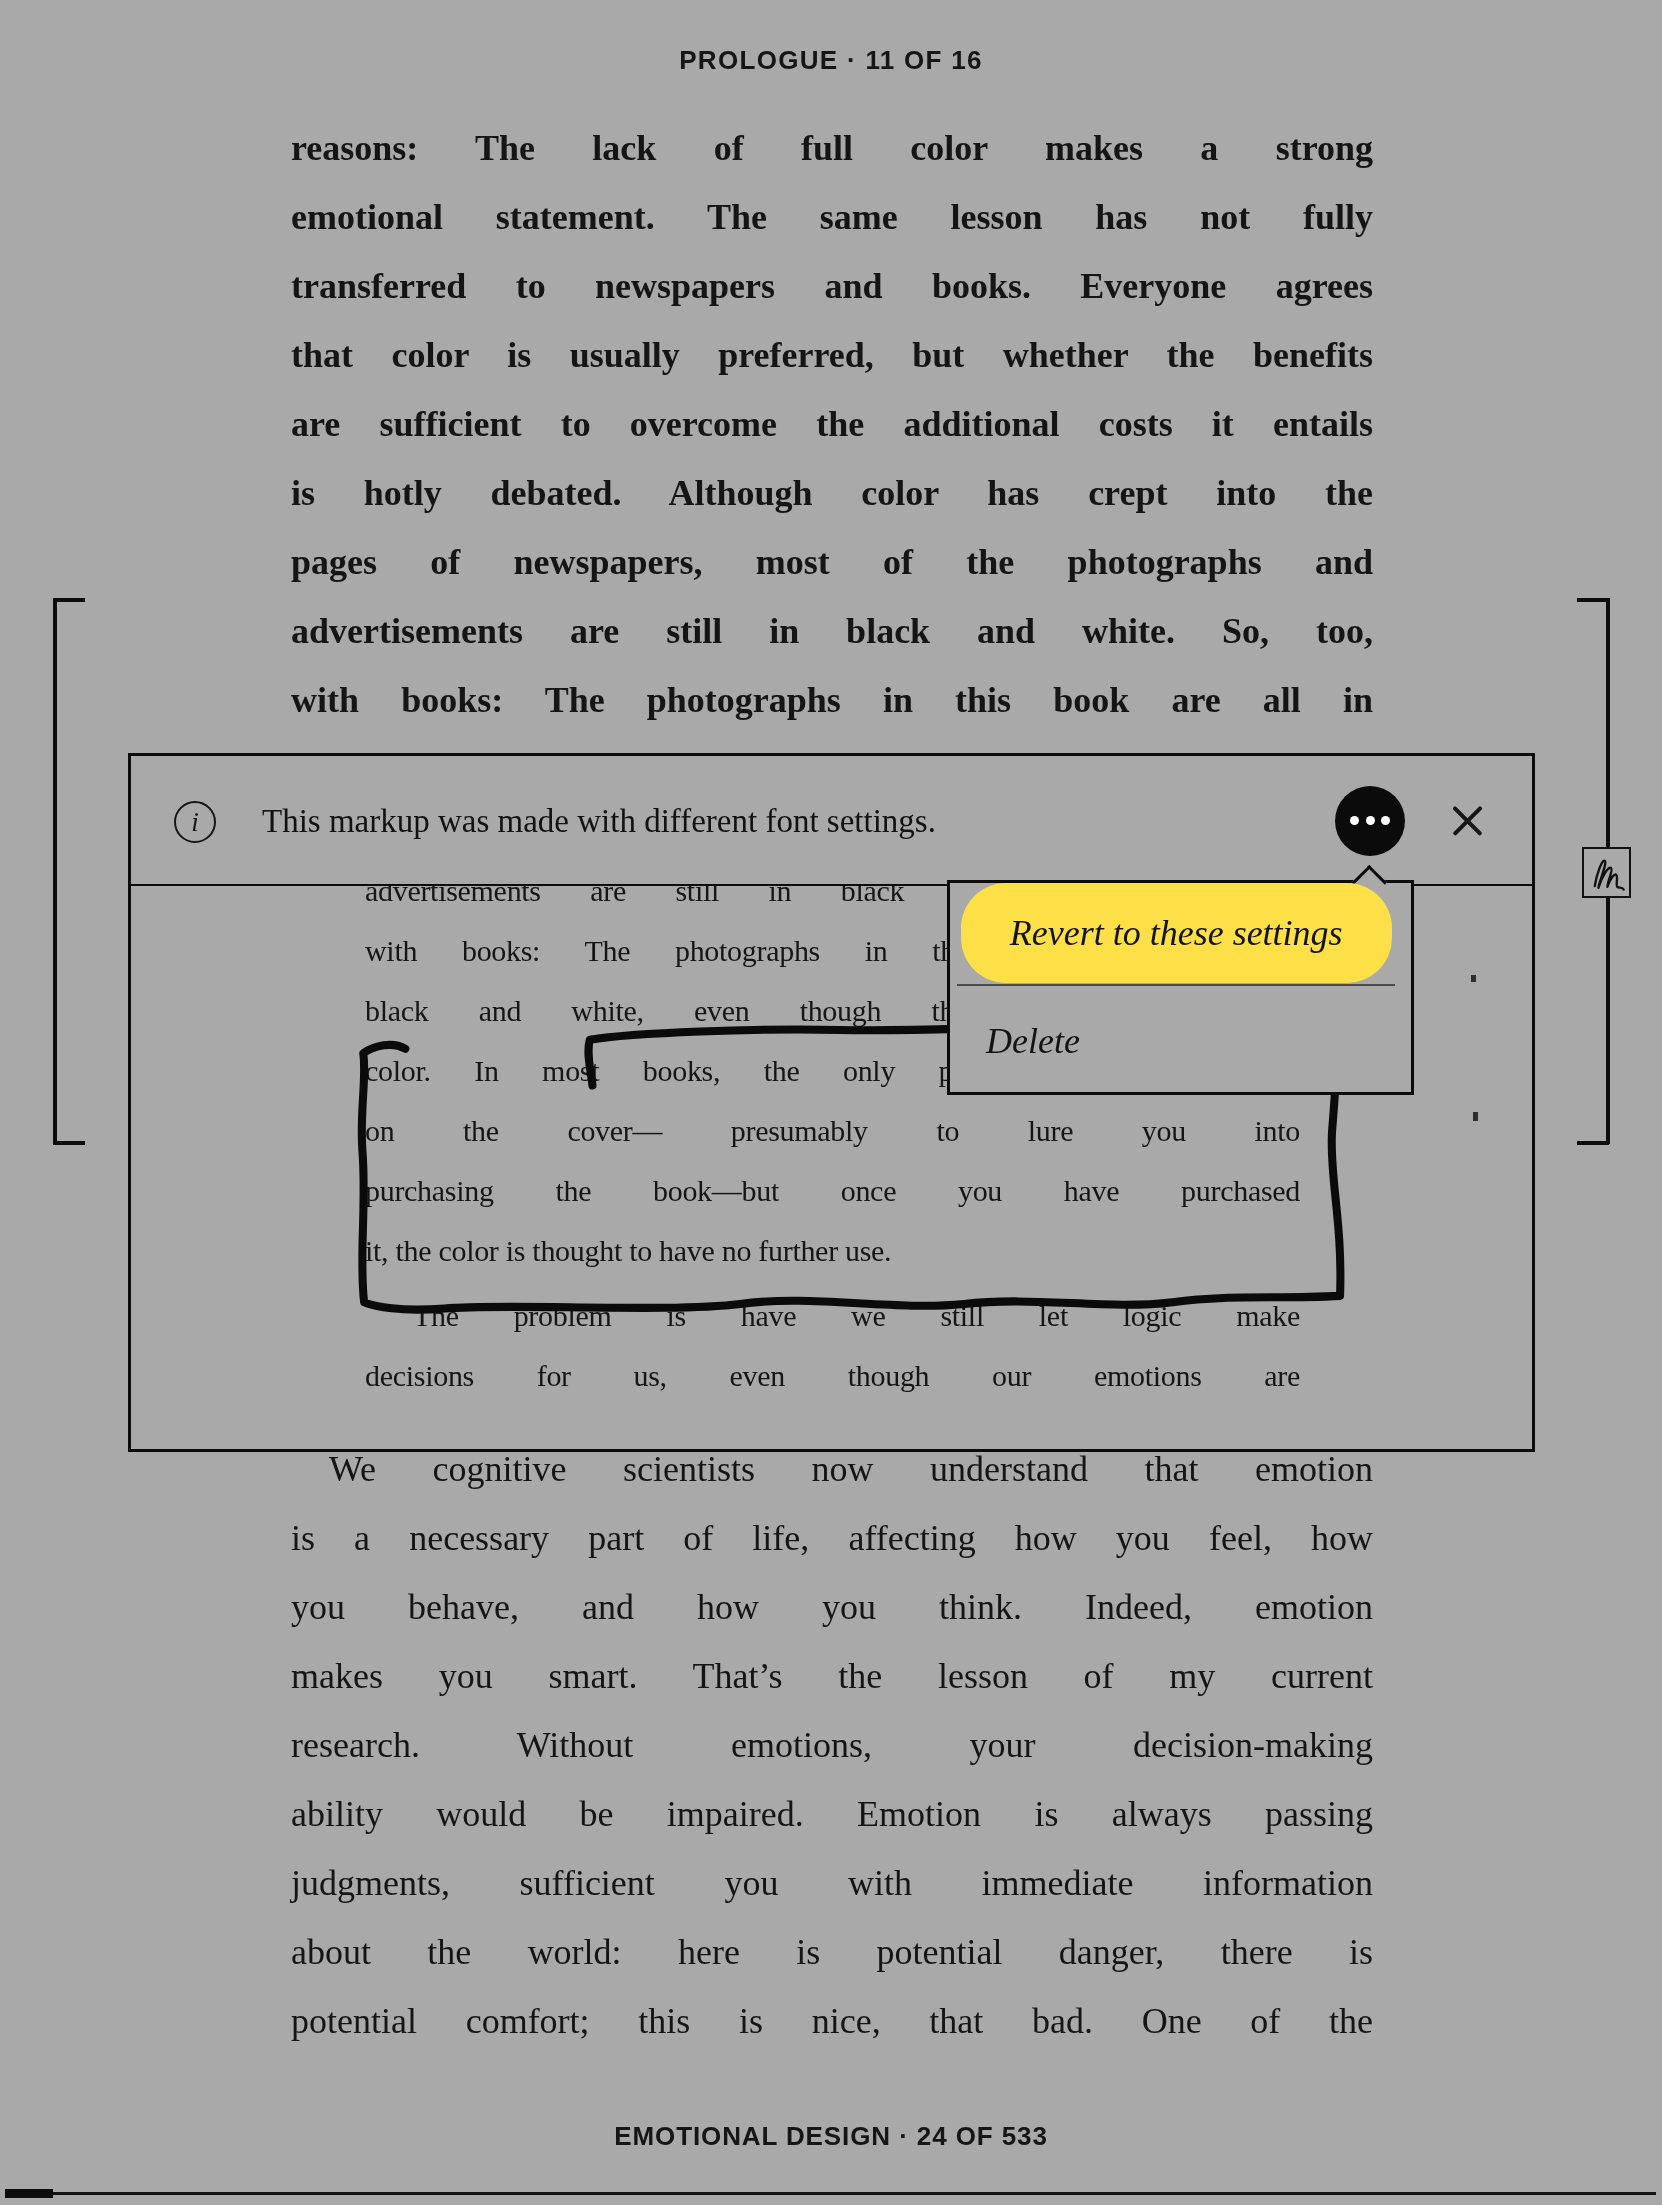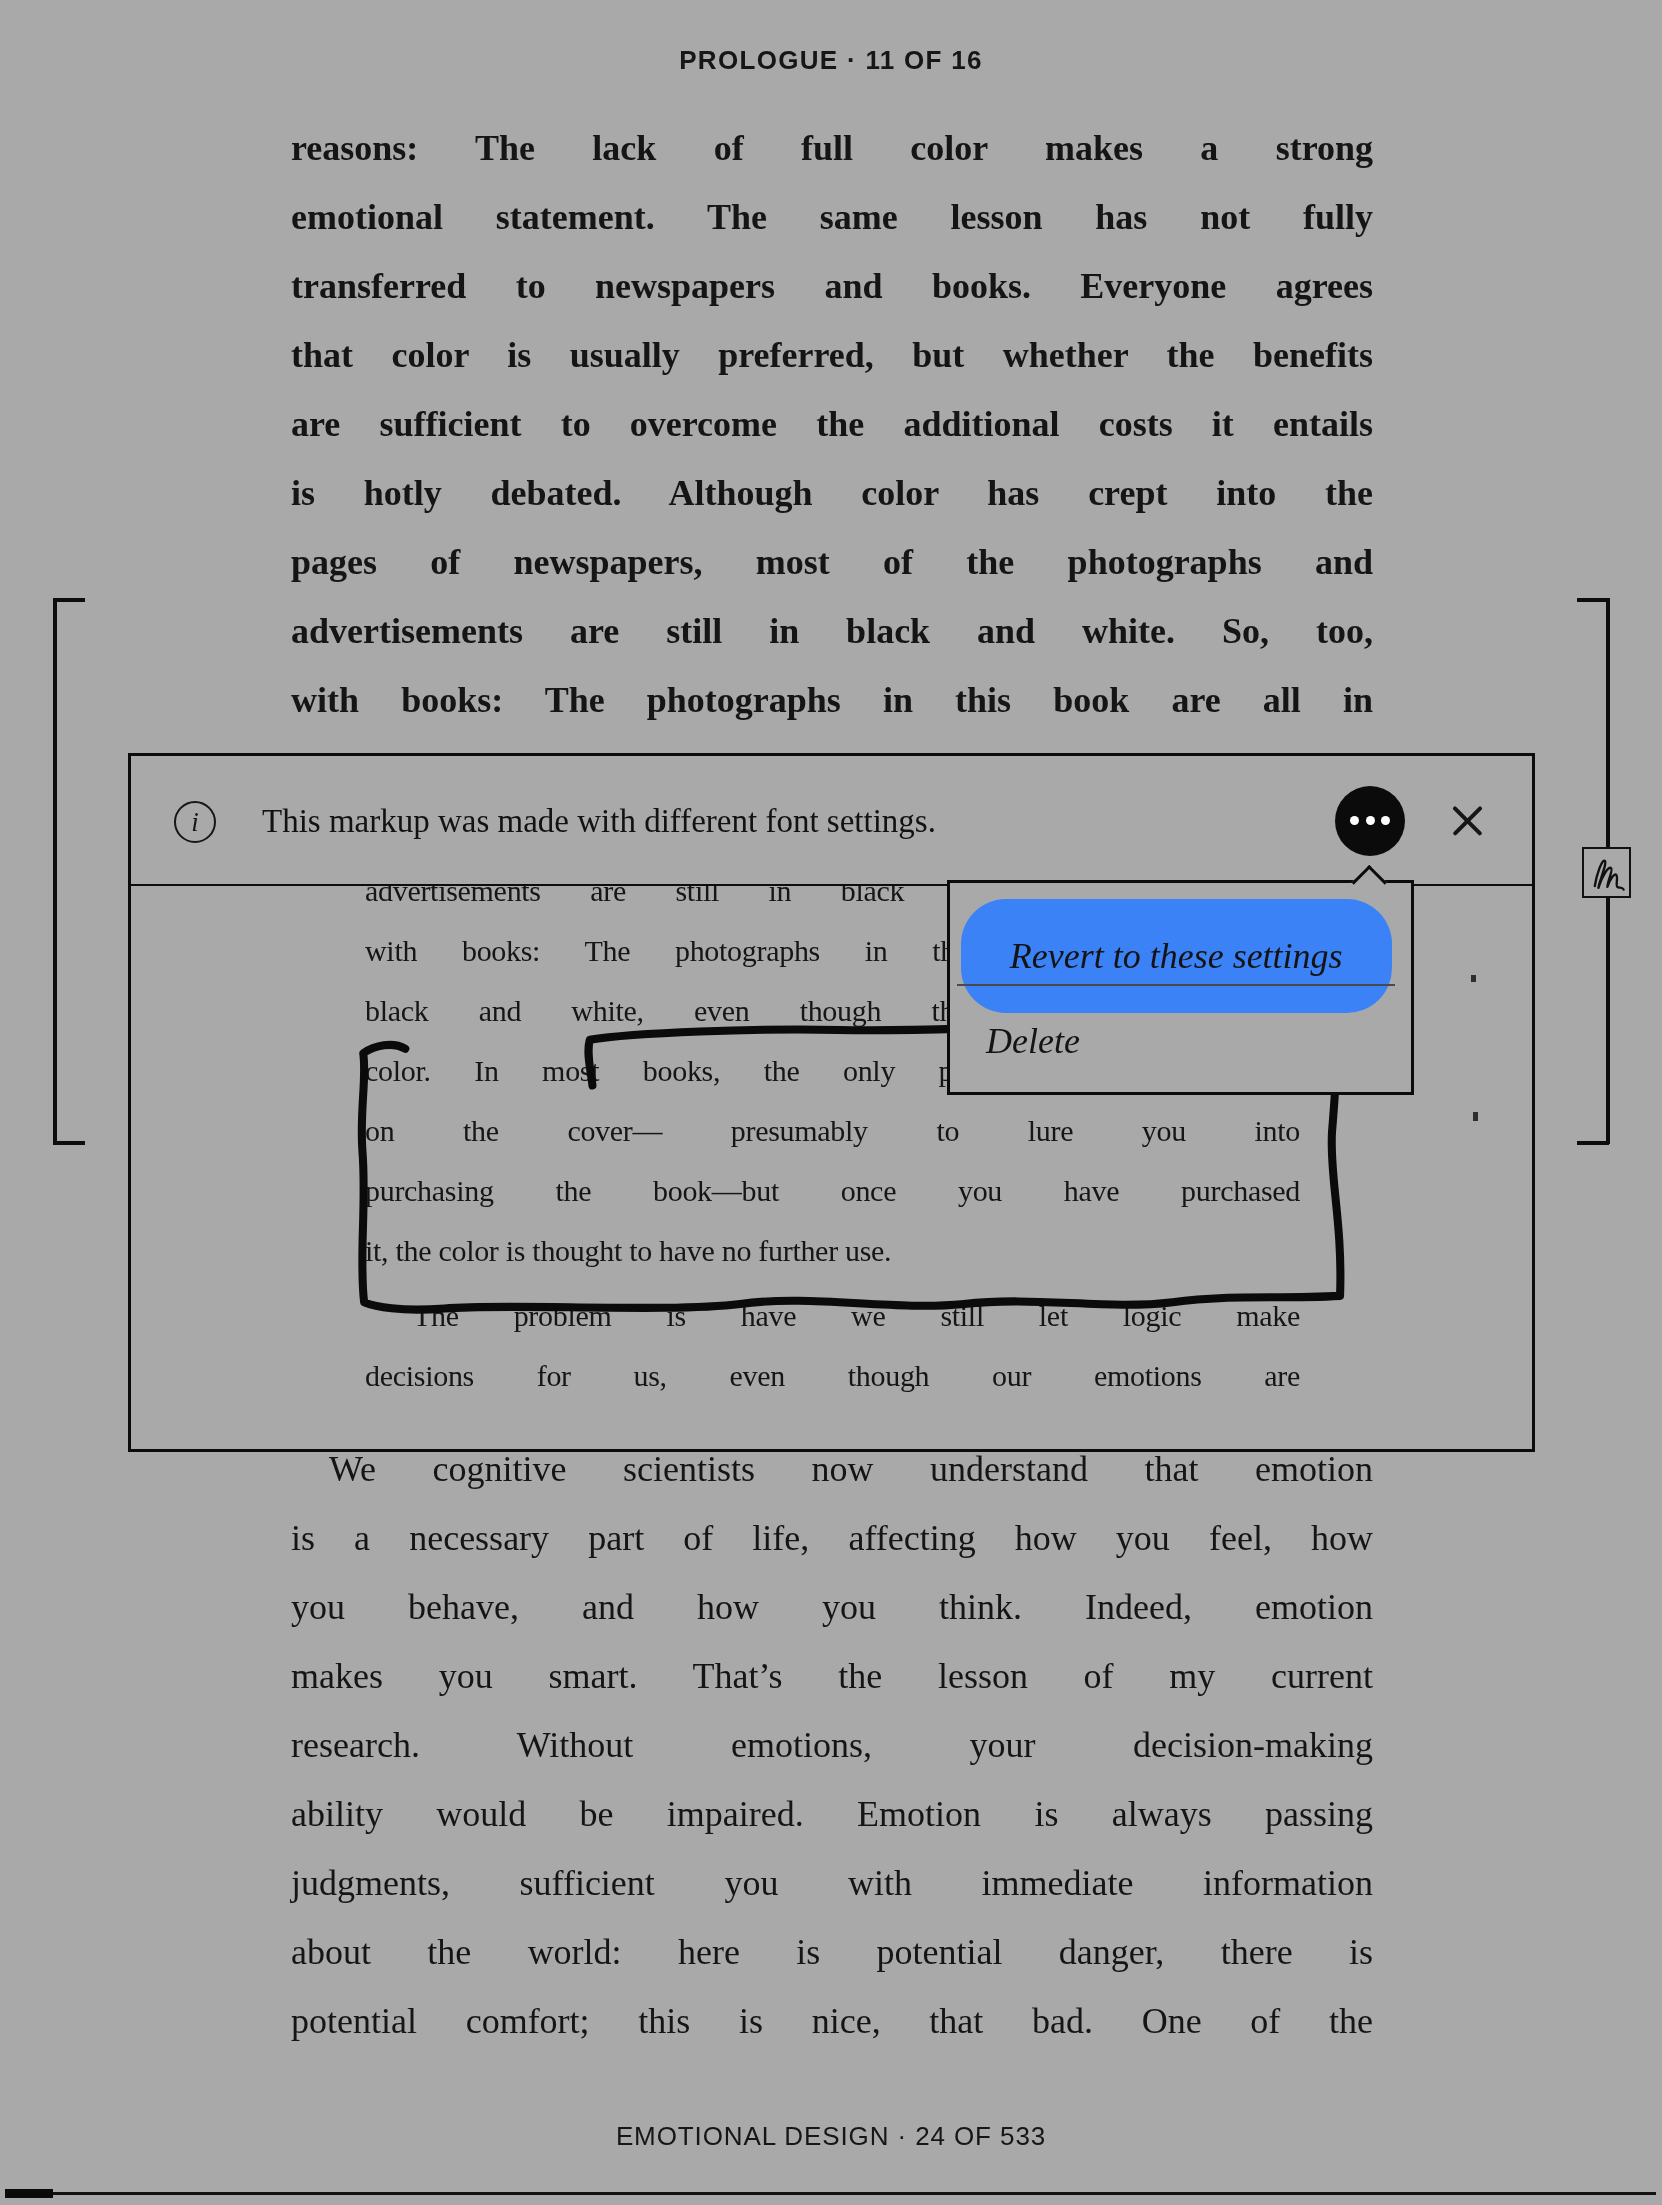--- a/index.html
+++ b/index.html
@@ -5,21 +5,21 @@
   html,body{margin:0;padding:0;}
   body{width:1662px;height:2206px;overflow:hidden;background:#a9a9a9;
        font-family:"Liberation Serif",serif;color:#151515;position:relative;}
   .abs{position:absolute;}
 
   
   .page-header{left:0;right:0;top:45px;text-align:center;
     font-family:"Liberation Sans",sans-serif;font-size:26px;font-weight:600;
     letter-spacing:1.3px;color:#161616;}
   .page-footer{left:0;right:0;top:2121px;text-align:center;
-    font-family:"Liberation Sans",sans-serif;font-size:26px;font-weight:400;
+    font-family:"Liberation Sans",sans-serif;font-size:26px;font-weight:700;
     letter-spacing:0.9px;color:#161616;}
   .progress-track{left:5.4px;top:2192px;width:1651px;height:2.7px;background:#121212;}
   .progress-fill{left:5.4px;top:2189px;width:48px;height:9px;background:#0b0b0b;}
 
   
   .bodyblock{left:291px;width:1082px;font-size:36px;line-height:69px;color:#151515;}
   .bodyblock .ln{text-align:justify;text-align-last:justify;white-space:normal;}
   .bodyblock .indent{text-indent:38px;}
   #top-block{top:114px;font-weight:bold;}
   #bottom-block{top:1435px;}
@@ -56,22 +56,22 @@
   .preview .noju{text-align:left;text-align-last:left;}
   .preview .para{text-indent:48px;margin-top:5.4px;}
   .markup-svg{left:0;top:0;z-index:2;pointer-events:none;}
   .speck{background:#2e2e2e;z-index:2;}
 
   
   .dropdown{left:816px;top:124px;width:461px;height:209px;background:#a9a9a9;
     border:3.6px solid #0c0c0c;z-index:5;}
   .caret{left:407px;top:-13.4px;width:21.5px;height:21.5px;background:#a9a9a9;
     transform:rotate(45deg);border-left:3.6px solid #0c0c0c;border-top:3.6px solid #0c0c0c;}
-  .menu-pill{left:10.7px;top:16px;width:431px;height:114px;border-radius:45px;
-    background:#3b82f6;display:flex;align-items:center;justify-content:center;
+  .menu-pill{left:10.7px;top:0;width:431px;height:100px;border-radius:45px;
+    background:#fde047;display:flex;align-items:center;justify-content:center;
     font-style:italic;font-size:36px;color:#141414;}
   .menu-divider{left:7.2px;top:101px;width:438px;height:1.8px;background:#4a4a4a;}
   .menu-delete{left:36px;top:134px;height:47px;display:flex;align-items:center;
     font-style:italic;font-size:36px;color:#141414;}
 </style>
 </head>
 <body>
 
 <div class="abs page-header">PROLOGUE · 11 OF 16</div>
 

